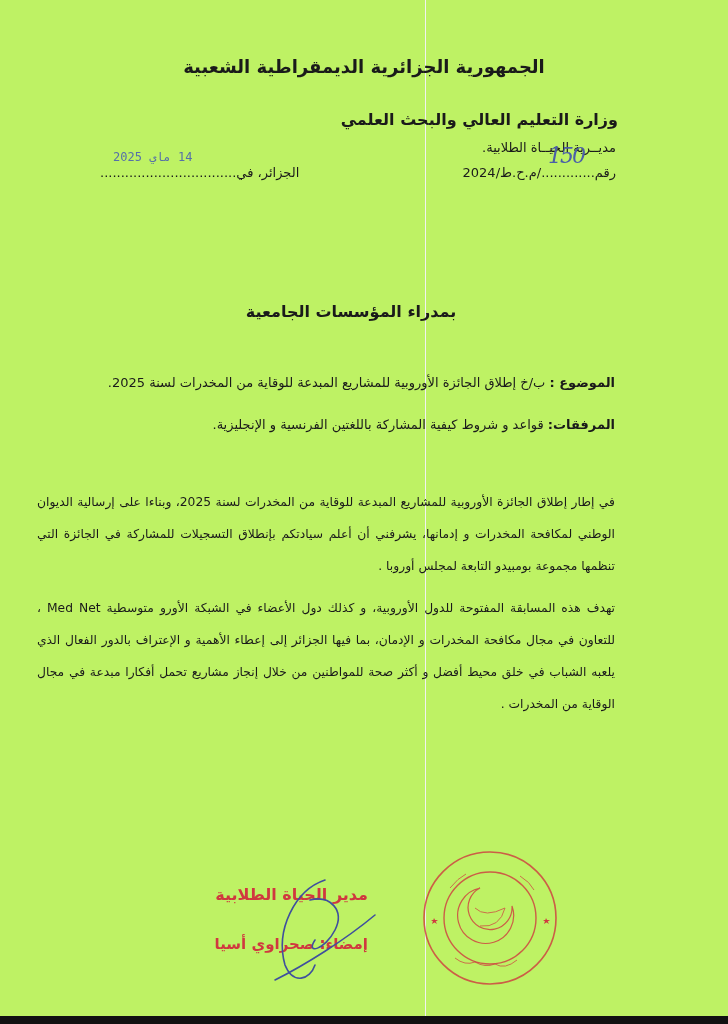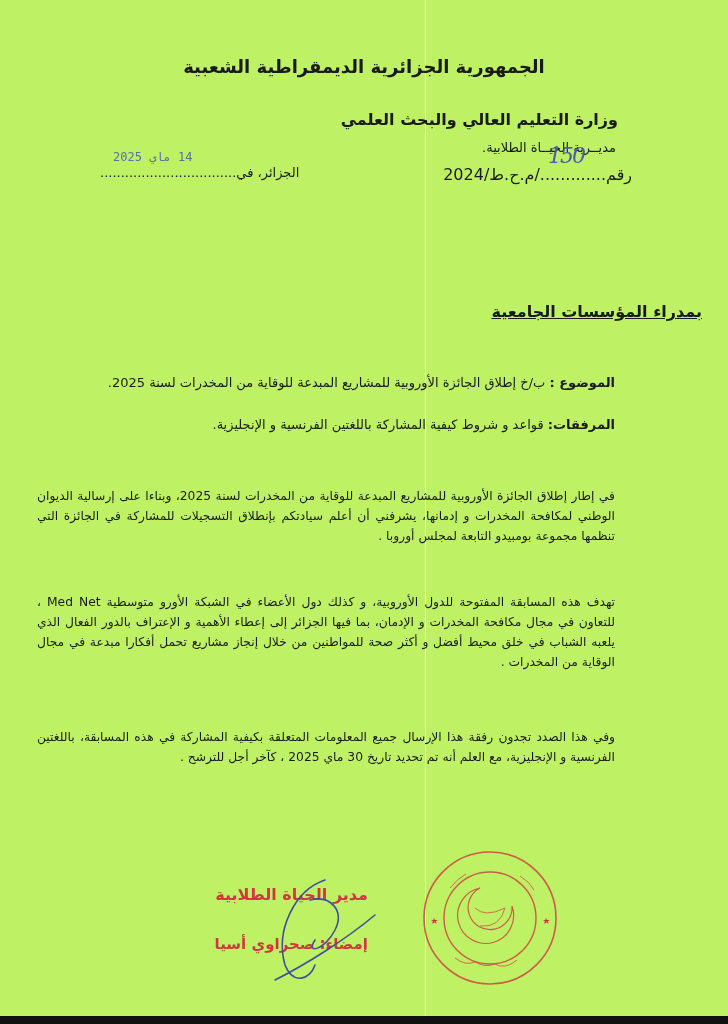--- a/index.html
+++ b/index.html
@@ -10,30 +10,30 @@
       color: #1a1a1a;
       position: relative;
     }
     .page { position: absolute; left: 0; top: 0; width: 728px; height: 1016px; background: #bef264; }
     .bottom-bar { position: absolute; left: 0; top: 1016px; width: 728px; height: 8px; background: #111; }
     .fold { position: absolute; left: 425px; top: 0; width: 1px; height: 1016px; background: #f1f1f1; }
     .ar { direction: rtl; unicode-bidi: embed; position: absolute; white-space: nowrap; }
     .title { top: 56px; left: 0; width: 728px; text-align: center; font-size: 18px; font-weight: bold; }
     .ministry { top: 110px; right: 110px; font-size: 16px; font-weight: bold; }
     .directorate { top: 140px; right: 112px; font-size: 13px; }
-    .ref-line { top: 165px; right: 96px; font-size: 16px; }
+    .ref-line { top: 165px; right: 112px; font-size: 13px; }
     .ref-num { color: #4a5fa8; font-family: "DejaVu Serif", serif; font-style: italic; font-size: 22px; position: absolute; top: 143px; left: 548px; letter-spacing: -2px;}
     .place-line { top: 165px; left: 100px; font-size: 13px; }
     .stamp-date { position: absolute; top: 150px; left: 113px; color: #5670a8; font-size: 12px; font-family: "DejaVu Sans Mono", monospace; direction: rtl; }
     .addr1 { top: 272px; left: 0; width: 728px; text-align: center; font-size: 16px; font-weight: bold; }
-    .addr2 { top: 302px; left: 0; width: 702px; text-align: right; font-size: 16px; font-weight: bold; text-decoration: underline; }
+    .addr2 { top: 302px; left: 0; width: 702px; text-align: center; font-size: 16px; font-weight: bold; }
     .subject { top: 375px; right: 113px; font-size: 13px; }
     .attach { top: 417px; right: 113px; font-size: 13px; }
     .label-bold { font-weight: bold; }
-    .para { position: absolute; direction: rtl; right: 113px; width: 578px; font-size: 12.3px; line-height: 20px; text-align: justify; text-align-last: right; }
+    .para { position: absolute; direction: rtl; right: 113px; width: 578px; font-size: 12.3px; line-height: 32px; text-align: justify; text-align-last: right; }
     .p1 { top: 486px; text-indent: 0; }
     .p2 { top: 592px; }
     .p3 { top: 727px; }
     .closing { top: 845px; right: 113px; font-size: 14px; font-weight: bold; }
     .sig-title { top: 885px; right: 360px; color: #d0383f; font-size: 16px; font-weight: bold; }
     .sig-name { top: 935px; right: 360px; color: #d0383f; font-size: 15px; font-weight: bold; }
     .scribble { position: absolute; left: 255px; top: 870px; width: 140px; height: 120px; }
     .seal { position: absolute; left: 420px; top: 848px; width: 140px; height: 140px; }
   </style>
 </head>
@@ -58,21 +58,20 @@
 
   <div class="ar subject">
     <span class="label-bold">الموضوع :</span><span> ب/خ إطلاق الجائزة الأوروبية للمشاريع المبدعة للوقاية من المخدرات لسنة 2025.</span>
   </div>
   <div class="ar attach">
     <span class="label-bold">المرفقات:</span><span> قواعد و شروط كيفية المشاركة باللغتين الفرنسية و الإنجليزية.</span>
   </div>
 
   <div class="para p1">في إطار إطلاق الجائزة الأوروبية للمشاريع المبدعة للوقاية من المخدرات لسنة 2025، وبناءا على إرسالية الديوان الوطني لمكافحة المخدرات و إدمانها، يشرفني أن أعلم سيادتكم بإنطلاق التسجيلات للمشاركة في الجائزة التي تنظمها مجموعة بومبيدو التابعة لمجلس أوروبا .</div>
   <div class="para p2">تهدف هذه المسابقة المفتوحة للدول الأوروبية، و كذلك دول الأعضاء في الشبكة الأورو متوسطية Med Net ، للتعاون في مجال مكافحة المخدرات و الإدمان، بما فيها الجزائر إلى إعطاء الأهمية و الإعتراف بالدور الفعال الذي يلعبه الشباب في خلق محيط أفضل و أكثر صحة للمواطنين من خلال إنجاز مشاريع تحمل أفكارا مبدعة في مجال الوقاية من المخدرات .</div>
-  <div class="para p3">وفي هذا الصدد تجدون رفقة هذا الإرسال جميع المعلومات المتعلقة بكيفية المشاركة في هذه المسابقة، باللغتين الفرنسية و الإنجليزية، مع العلم أنه تم تحديد تاريخ 30 ماي 2025 ، كآخر أجل للترشح .</div>
 
 
   <svg class="seal" viewBox="0 0 140 140">
     <circle cx="70" cy="70" r="66" fill="none" stroke="#d0383f" stroke-width="1.6" opacity="0.8"></circle>
     <circle cx="70" cy="70" r="46" fill="none" stroke="#d0383f" stroke-width="1.4" opacity="0.8"></circle>
     <path d="M60 40 A28 28 0 1 0 92 58 A22 22 0 1 1 60 40 Z" fill="none" stroke="#d0383f" stroke-width="1.2" opacity="0.8"></path>
     <polygon points="14,70 17,76 11,72 18,72 12,76" fill="#d0383f"></polygon>
     <polygon points="126,70 129,76 123,72 130,72 124,76" fill="#d0383f"></polygon>
     <g stroke="#d0383f" stroke-width="1" fill="none" opacity="0.7">
       <path d="M35 110 q10 8 20 4 q10 6 20 2 q10 6 22 -4"></path>

